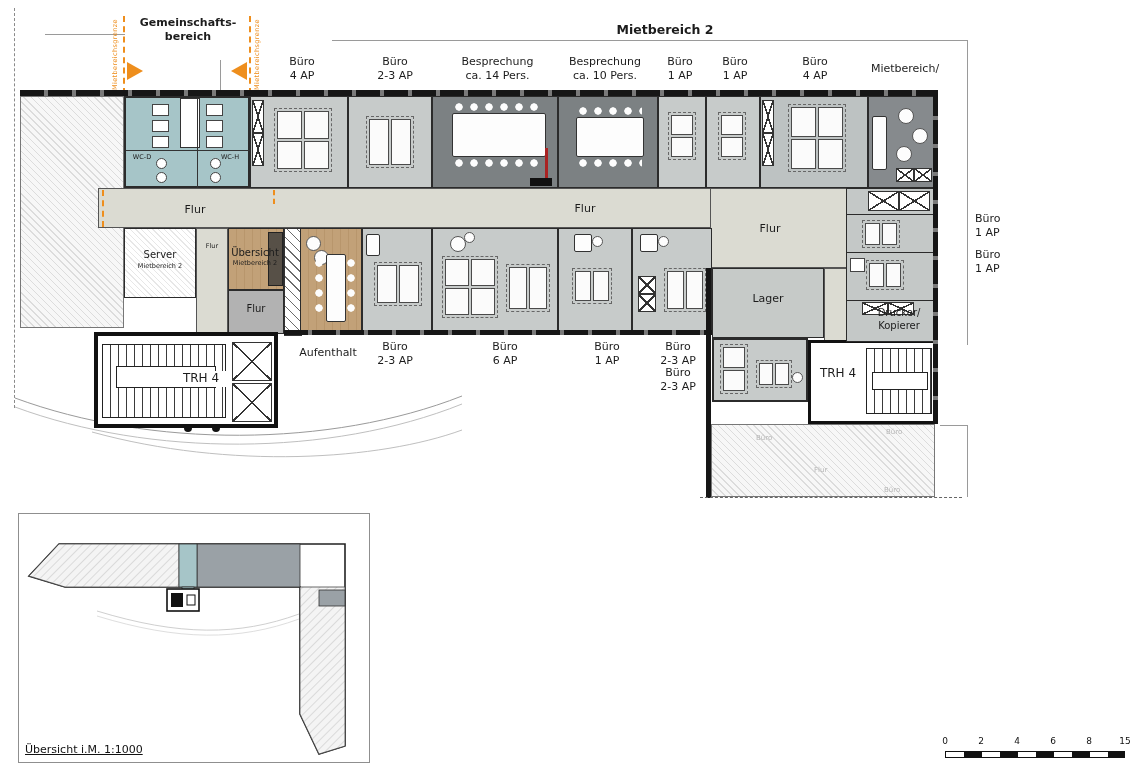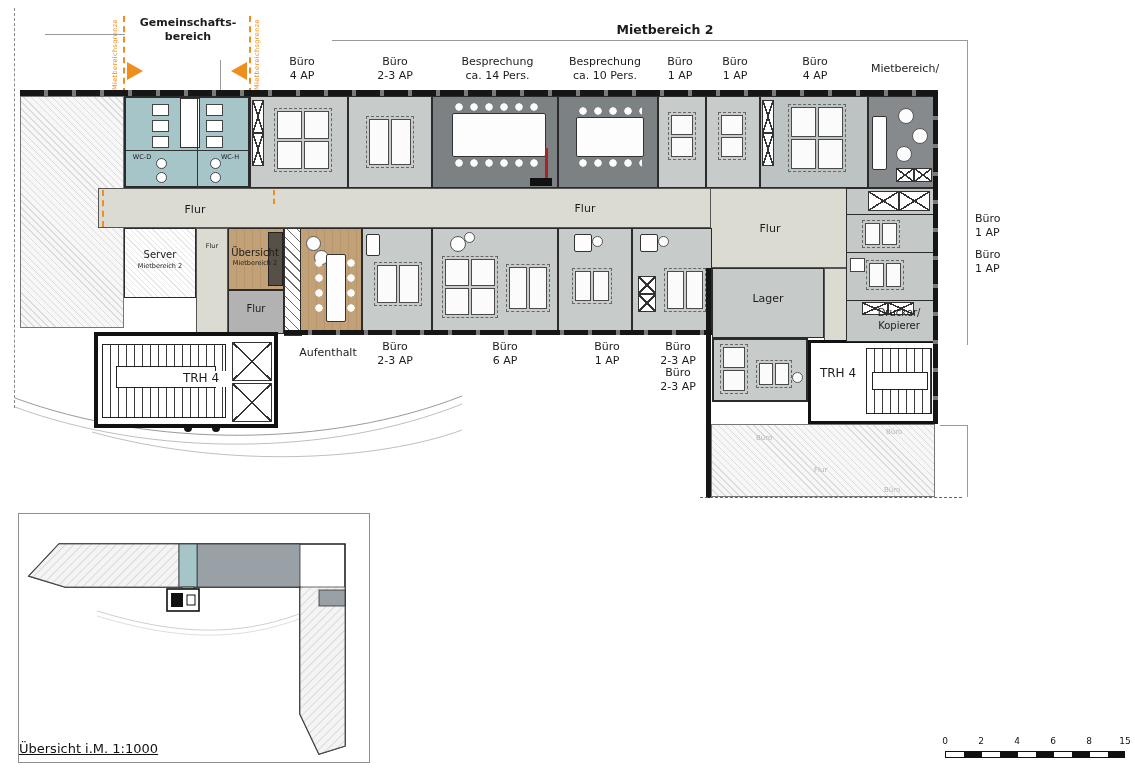--- a/index.html
+++ b/index.html
@@ -43,21 +43,21 @@
     linear-gradient(to bottom right,transparent calc(50% - .8px),#333 calc(50% - .8px),#333 calc(50% + .8px),transparent calc(50% + .8px))}
   .st{position:absolute;background:repeating-linear-gradient(90deg,#fff 0 7px,#3a3a3a 7px 8px);border:1px solid #222;box-sizing:border-box}
   .odash-v{position:absolute;width:0;border-left:2px dashed #ee8e1d}
   .odash-h{position:absolute;height:0;border-top:2px dashed #ee8e1d}
   .vtext{position:absolute;writing-mode:vertical-rl;transform:rotate(180deg);font-size:6.5px;color:#ee8e1d;letter-spacing:.4px}
   .tri-r{position:absolute;width:0;height:0;border-top:9px solid transparent;border-bottom:9px solid transparent;border-left:16px solid #ee8e1d}
   .tri-l{position:absolute;width:0;height:0;border-top:9px solid transparent;border-bottom:9px solid transparent;border-right:16px solid #ee8e1d}
   .faint{position:absolute;font-size:7px;color:#b5b5b5}
   .white{background:#fff}
   #ovbox{position:absolute;left:18px;top:513px;width:350px;height:248px;border:1px solid #8f8f8f;background:#fff}
-  #ovcap{position:absolute;left:0;bottom:6px;font-size:13px;text-decoration:underline;color:#111}
+  #ovcap{position:absolute;left:6px;bottom:6px;font-size:11px;text-decoration:underline;color:#111}
   #scalebar{position:absolute;left:945px;top:736px;width:180px;height:30px}
   #sbbar{position:absolute;left:0;top:15px;width:180px;height:7px;box-sizing:border-box;border:1px solid #111;
      background:repeating-linear-gradient(90deg,#fff 0 18px,#111 18px 36px)}
   .sbt{position:absolute;top:0;font-size:9px;color:#111;transform:translateX(-50%)}
   .ital{font-style:italic}
 </style>
 </head>
 <body>
 
 <div id="sheet">

